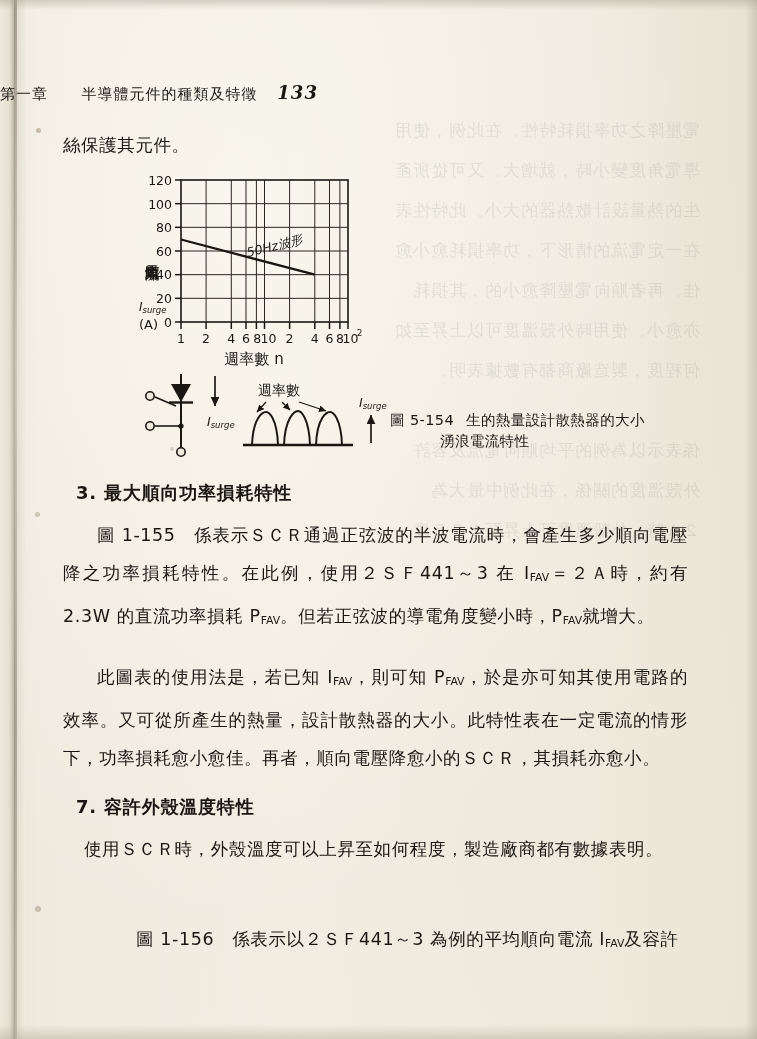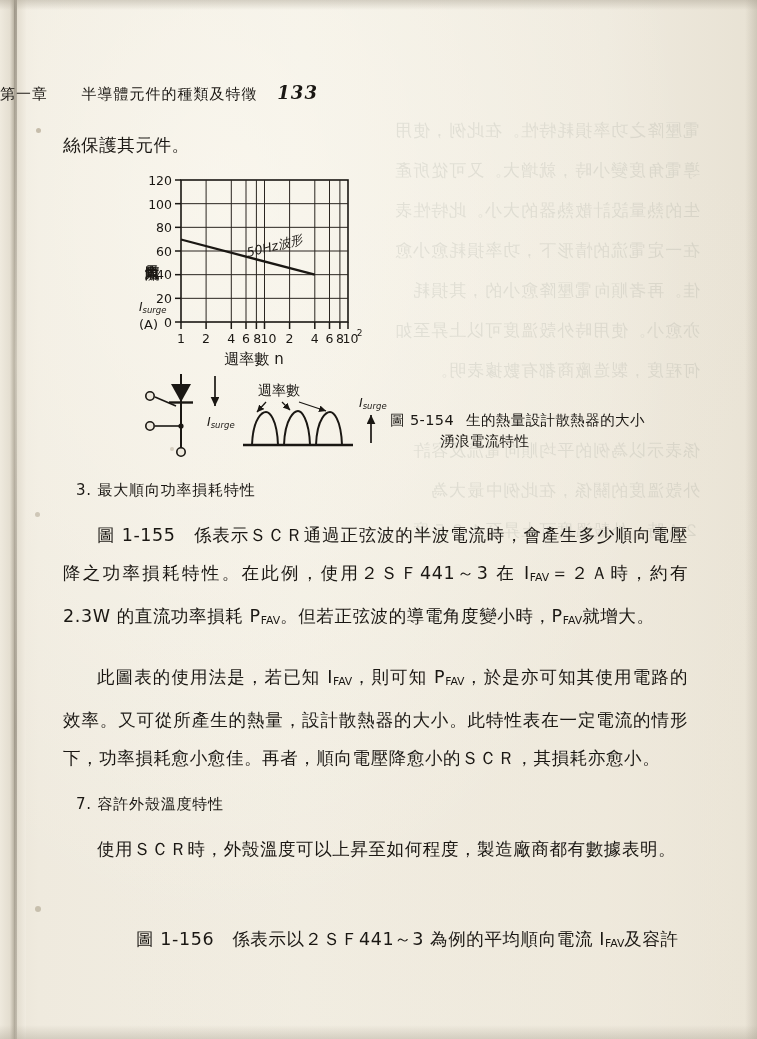--- a/index.html
+++ b/index.html
@@ -57,21 +57,21 @@
   .hdr .pg{font-weight:bold;font-style:italic;font-size:18px;margin-left:14px;
            font-family:"DejaVu Serif","Liberation Serif",serif;}
 
   .para{
     position:absolute;
     font-size:17.5px;line-height:38px;letter-spacing:.6px;
     text-align:justify;
     font-family:"DejaVu Sans","Liberation Sans",sans-serif;
   }
   .heading{
-    position:absolute;font-size:15px;font-weight:normal;letter-spacing:.8px;
+    position:absolute;font-size:18px;font-weight:bold;letter-spacing:.8px;
   }
   sub{font-size:.62em;vertical-align:-.18em;letter-spacing:0;}
 
   
   #fig{position:absolute;left:119px;top:168px;width:300px;height:290px;}
 
   .cap{
     position:absolute;left:390px;top:410px;width:270px;
     font-size:14.5px;line-height:21px;letter-spacing:.4px;
   }
@@ -264,21 +264,21 @@
   <div class="para" style="left:63px;top:516px;width:625px;text-indent:34px;">
     <span>圖 1-155　係表示ＳＣＲ通過正弦波的半波電流時，會產生多少順向電壓降之功率損耗特性。在此例，使用２ＳＦ441～3 在 I</span><sub>FAV</sub><span>＝２Ａ時，約有 2.3W 的直流功率損耗 P</span><sub>FAV</sub><span>。但若正弦波的導電角度變小時，P</span><sub>FAV</sub><span>就增大。</span>
   </div>
 
   <div class="para" style="left:63px;top:658px;width:625px;text-indent:34px;">
     <span>此圖表的使用法是，若已知 I</span><sub>FAV</sub><span>，則可知 P</span><sub>FAV</sub><span>，於是亦可知其使用電路的效率。又可從所產生的熱量，設計散熱器的大小。此特性表在一定電流的情形下，功率損耗愈小愈佳。再者，順向電壓降愈小的ＳＣＲ，其損耗亦愈小。</span>
   </div>
 
   <div class="heading" style="left:76px;top:795px;">7. 容許外殼溫度特性</div>
 
-  <div class="para" style="left:63px;top:830px;width:625px;text-indent:34px;">
+  <div class="para" style="left:50px;top:830px;width:625px;text-indent:34px;">
     <span>使用ＳＣＲ時，外殼溫度可以上昇至如何程度，製造廠商都有數據表明。</span>
   </div>
 
   <div class="para" style="left:68px;top:920px;width:625px;text-indent:68px;">
     <span>圖 1-156　係表示以２ＳＦ441～3 為例的平均順向電流 I</span><sub>FAV</sub><span>及容許</span>
   </div>
 
 </div>
 
 </body></html>

